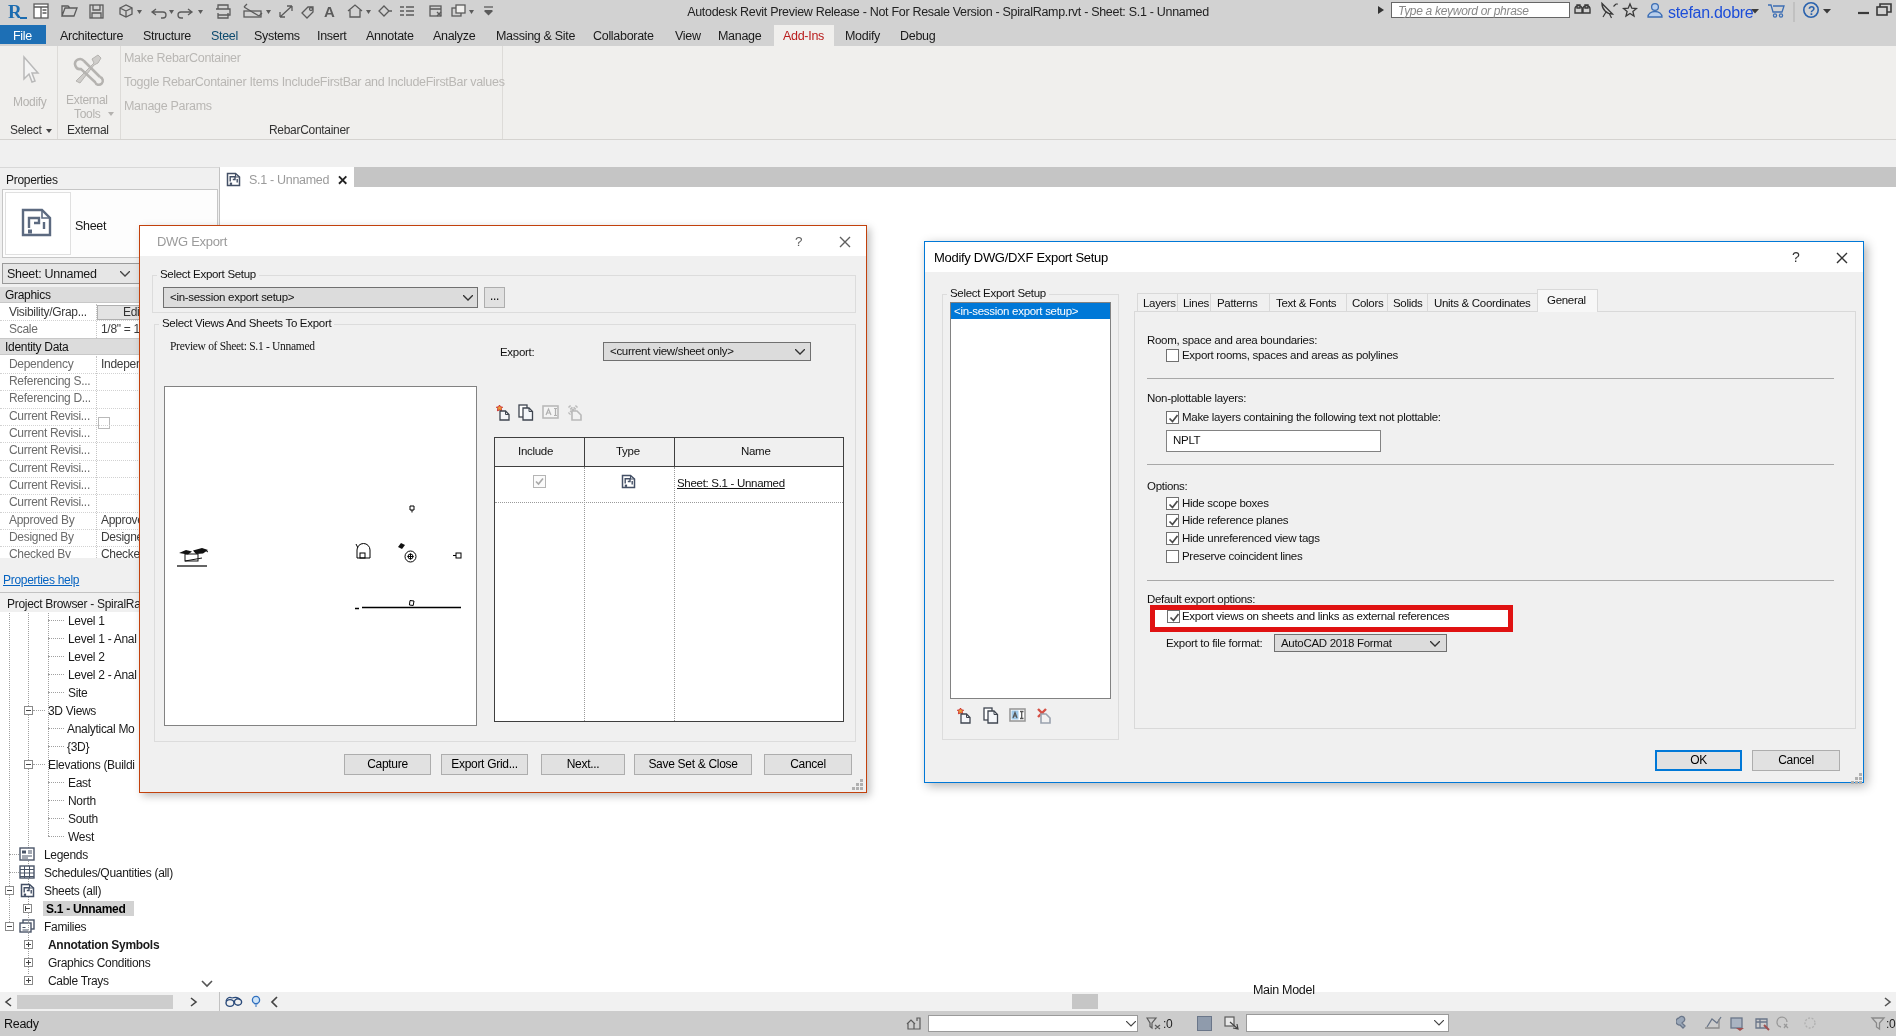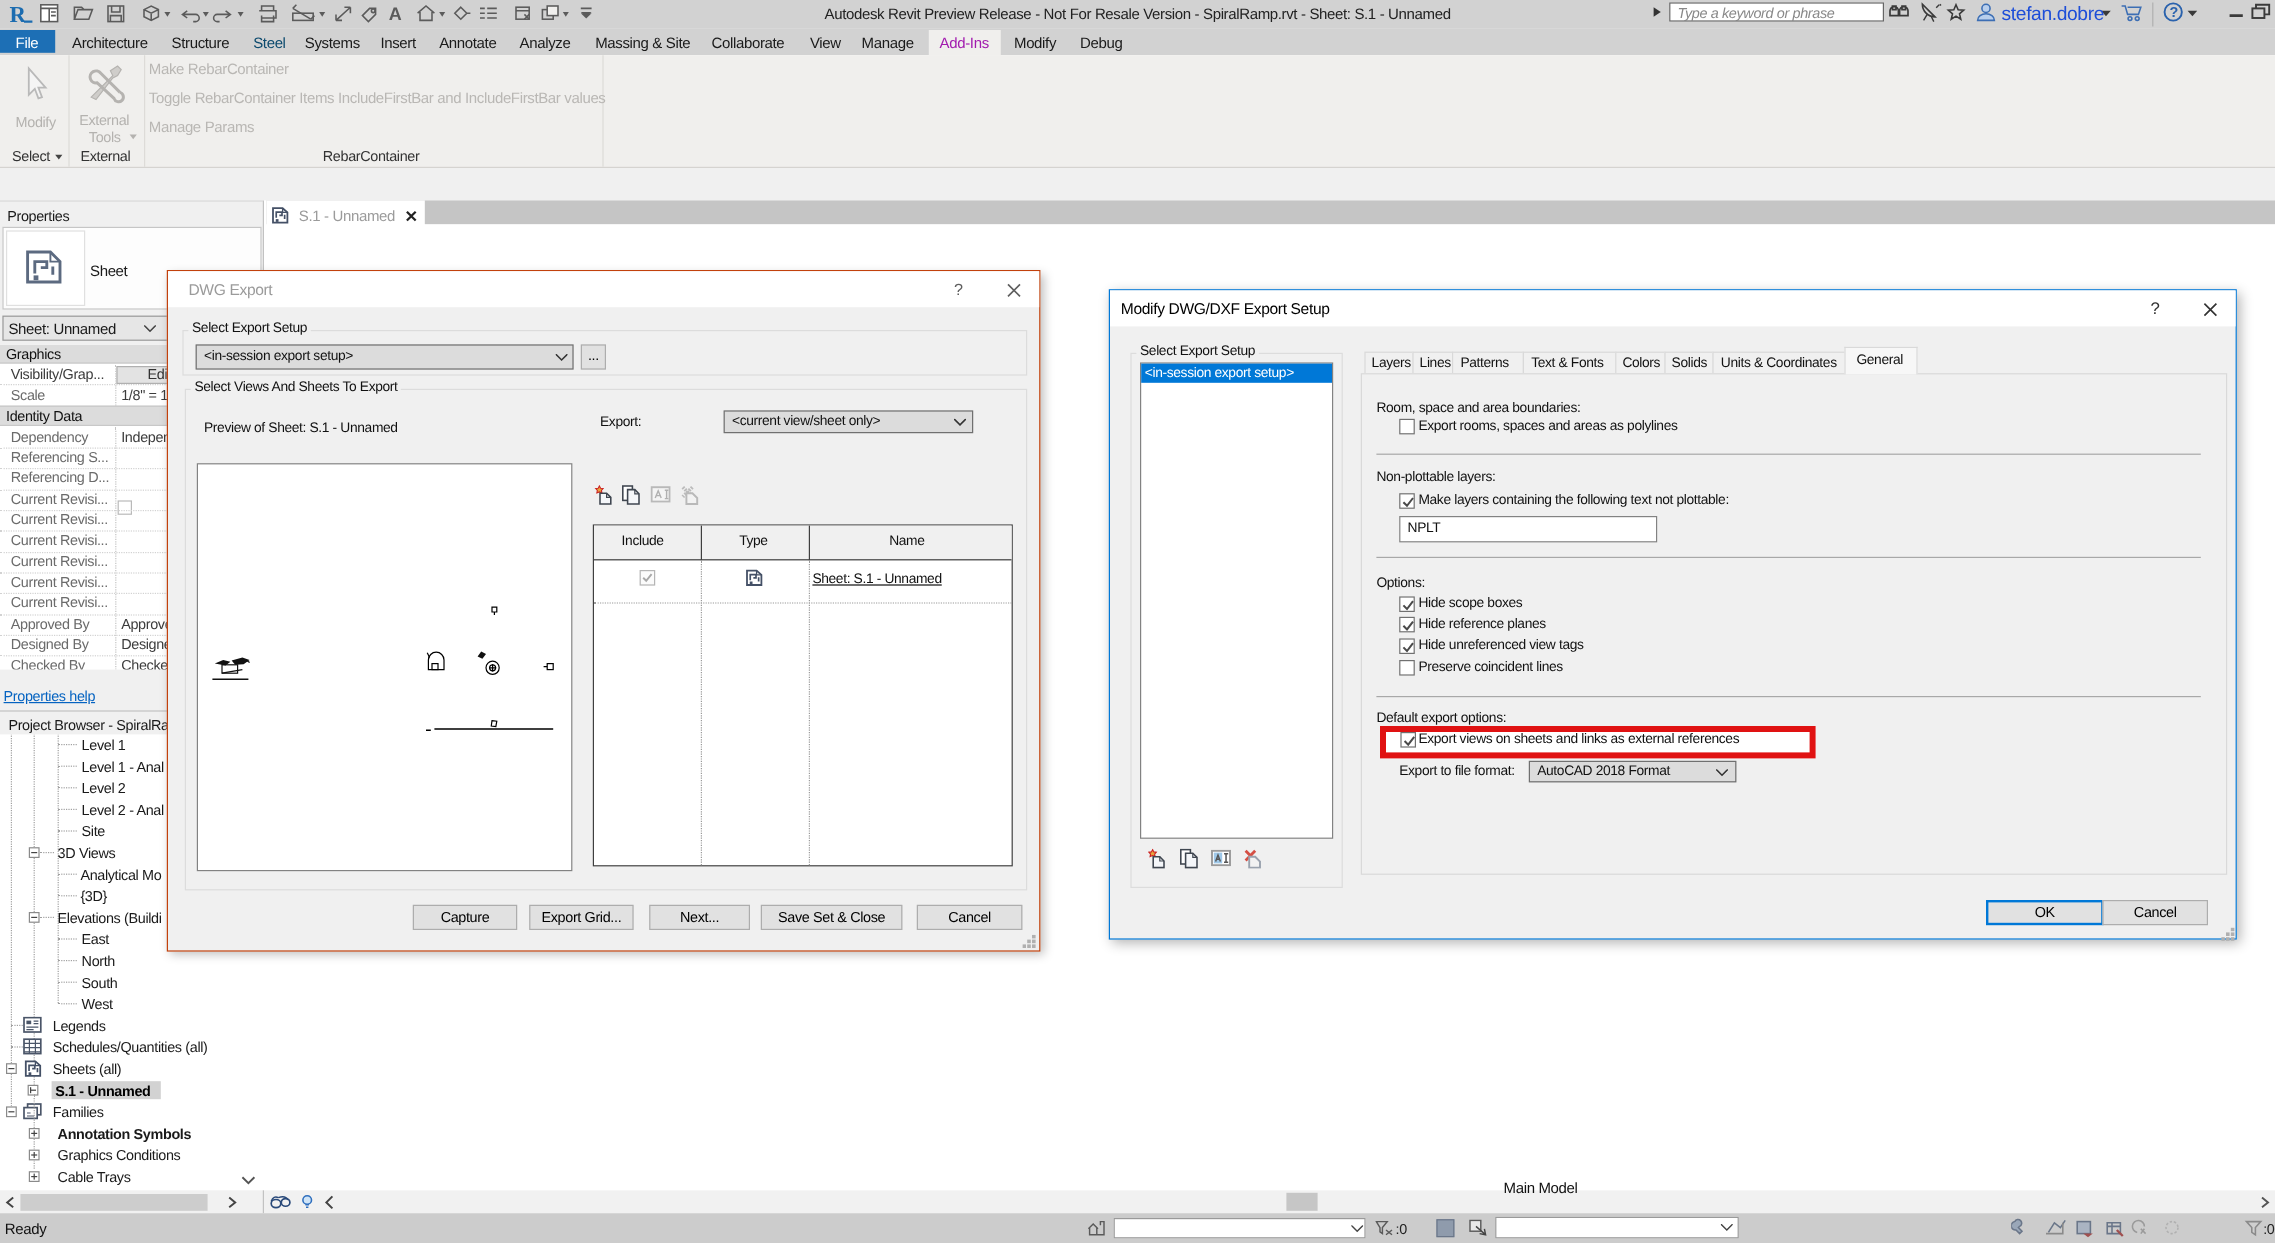--- a/index.html
+++ b/index.html
@@ -120,21 +120,21 @@
 <div class="lbl" style="left:143px;top:29px;font-size:12.5px;color:#1a1a1a;">Structure</div>
 <div class="lbl" style="left:211px;top:29px;font-size:12.5px;color:#0c4a6e;">Steel</div>
 <div class="lbl" style="left:254px;top:29px;font-size:12.5px;color:#1a1a1a;">Systems</div>
 <div class="lbl" style="left:317px;top:29px;font-size:12.5px;color:#1a1a1a;">Insert</div>
 <div class="lbl" style="left:366px;top:29px;font-size:12.5px;color:#1a1a1a;">Annotate</div>
 <div class="lbl" style="left:433px;top:29px;font-size:12.5px;color:#1a1a1a;">Analyze</div>
 <div class="lbl" style="left:496px;top:29px;font-size:12.5px;color:#1a1a1a;">Massing &amp; Site</div>
 <div class="lbl" style="left:593px;top:29px;font-size:12.5px;color:#1a1a1a;">Collaborate</div>
 <div class="lbl" style="left:675px;top:29px;font-size:12.5px;color:#1a1a1a;">View</div>
 <div class="lbl" style="left:718px;top:29px;font-size:12.5px;color:#1a1a1a;">Manage</div>
-<div class="lbl" style="left:783px;top:29px;font-size:12.5px;color:#a21caf;">Add-Ins</div>
+<div class="lbl" style="left:783px;top:29px;font-size:12.5px;color:#b91c1c;">Add-Ins</div>
 <div class="lbl" style="left:845px;top:29px;font-size:12.5px;color:#1a1a1a;">Modify</div>
 <div class="lbl" style="left:900px;top:29px;font-size:12.5px;color:#1a1a1a;">Debug</div>
 
 <div class="abs" style="left:0;top:46px;width:1896px;height:94px;background:#f0efed;border-bottom:1px solid #d5d3d0;"></div>
 <div class="abs" style="left:57px;top:46px;width:1px;height:93px;background:#dddbd8;"></div>
 <div class="abs" style="left:120px;top:46px;width:1px;height:93px;background:#dddbd8;"></div>
 <div class="abs" style="left:502px;top:46px;width:1px;height:93px;background:#dddbd8;"></div>
 
 <svg class="abs" style="left:18px;top:55px;" width="24" height="32" viewBox="0 0 24 32">
  <path d="M6 2 L6 24 L11 19 L14 27 L17 26 L14 18 L20 18 Z" fill="#f4f4f4" stroke="#b9b9b9" stroke-width="1.5"></path>
@@ -406,21 +406,21 @@
  <div class="gblbl" style="left:17px;top:42px;color:#111;">Select Export Setup</div>
  <div class="abs" style="left:23px;top:61px;width:315px;height:21px;background:#dcdcdc;border:1px solid #707070;"></div>
  <div class="lbl" style="left:30px;top:65px;color:#111;">&lt;in-session export setup&gt;</div>
  <svg class="abs" style="left:323px;top:69px;" width="10" height="6">
       <path d="M0 0 L5 5 L10 0" fill="none" stroke="#333" stroke-width="1.3"></path>
     </svg>
  <div class="btn" style="left:344px;top:61px;width:21px;height:21px;line-height:17px;">...</div>
 
  <div class="gb" style="left:14px;top:98px;width:702px;height:418px;border-color:#dcdcdc;"></div>
  <div class="gblbl" style="left:19px;top:91px;color:#111;">Select Views And Sheets To Export</div>
- <div class="lbl" style="left:30px;top:125px;color:#111;">Preview of Sheet: S.1 - Unnamed</div>
+ <div class="lbl" style="left:30px;top:114px;color:#111;font-family:Liberation Serif, serif;">Preview of Sheet: S.1 - Unnamed</div>
  <div class="lbl" style="left:360px;top:120px;color:#111;">Export:</div>
  <div class="abs" style="left:463px;top:116px;width:208px;height:19px;background:#dcdcdc;border:1px solid #707070;"></div>
  <div class="lbl" style="left:470px;top:119px;color:#111;">&lt;current view/sheet only&gt;</div>
  <svg class="abs" style="left:655px;top:123px;" width="10" height="6">
       <path d="M0 0 L5 5 L10 0" fill="none" stroke="#333" stroke-width="1.3"></path>
     </svg>
 
  <div class="abs" style="left:24px;top:160px;width:313px;height:340px;background:#fff;border:1px solid #828282;"></div>
  <svg class="abs" style="left:25px;top:161px;" width="311" height="338" viewBox="0 0 311 338" fill="none" stroke="#000" stroke-width="1">
 
@@ -612,21 +612,21 @@
       </svg>
     </div>
  <div class="lbl" style="left:257px;top:368px;color:#111;">Export views on sheets and links as external references</div>
  <div class="lbl" style="left:241px;top:395px;color:#111;">Export to file format:</div>
  <div class="abs" style="left:349px;top:392px;width:173px;height:18px;background:#dcdcdc;border:1px solid #707070;"></div>
  <div class="lbl" style="left:356px;top:395px;color:#111;">AutoCAD 2018 Format</div>
  <svg class="abs" style="left:505px;top:399px;" width="10" height="6">
       <path d="M0 0 L5 5 L10 0" fill="none" stroke="#333" stroke-width="1.3"></path>
     </svg>
 
- <div class="btn" style="left:730px;top:508px;width:98px;height:21px;line-height:17px;border:2px solid #0078d7;">OK</div>
+ <div class="btn" style="left:730px;top:508px;width:87px;height:21px;line-height:17px;border:2px solid #0078d7;">OK</div>
  <div class="btn" style="left:827px;top:508px;width:88px;height:21px;line-height:19px;">Cancel</div>
  <svg class="abs" style="left:926px;top:531px;" width="12" height="12">
       <g fill="#b0b0b0">
         <rect x="8" y="0" width="3" height="3"></rect>
         <rect x="8" y="4" width="3" height="3"></rect>
         <rect x="4" y="4" width="3" height="3"></rect>
         <rect x="8" y="8" width="3" height="3"></rect>
         <rect x="4" y="8" width="3" height="3"></rect>
         <rect x="0" y="8" width="3" height="3"></rect>
       </g>

